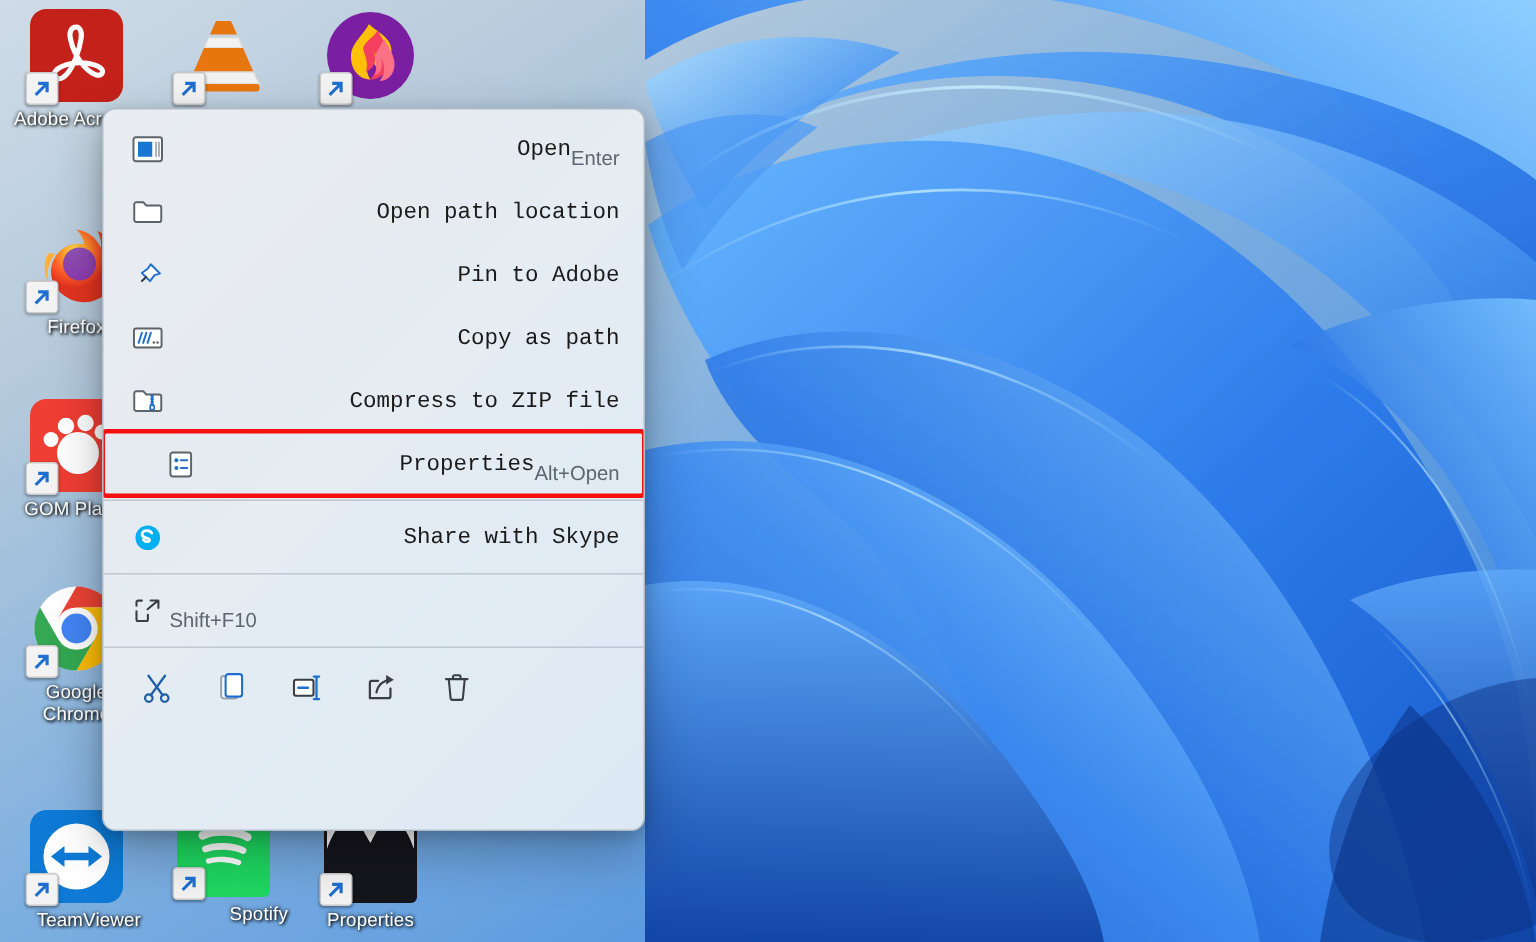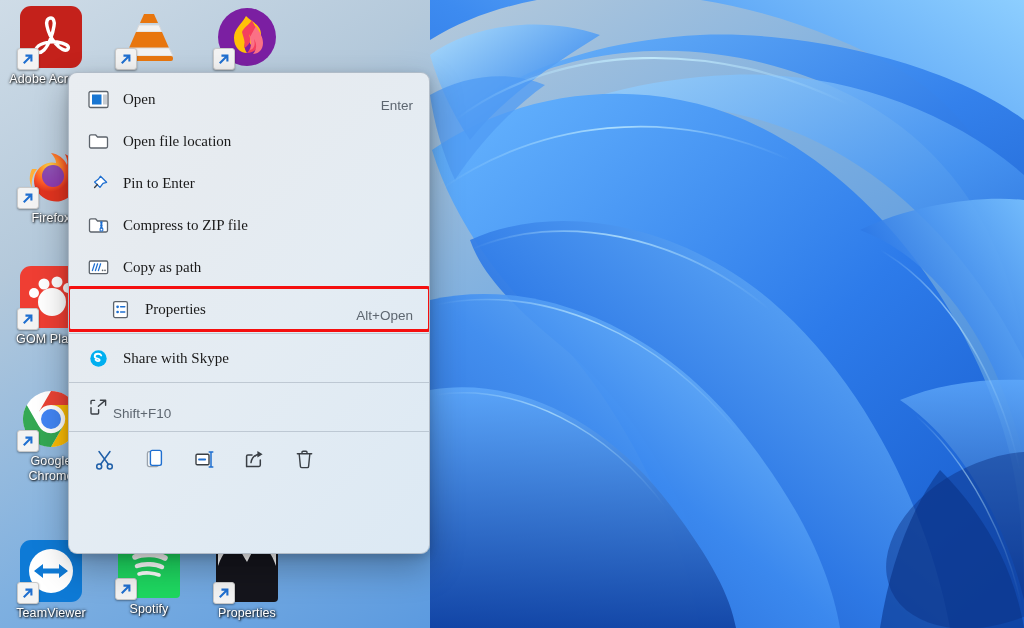--- a/index.html
+++ b/index.html
@@ -104,22 +104,23 @@
     height: 26px;
     display: flex;
     align-items: center;
     justify-content: center;
   }
   .mi-label {
     flex: 1;
     font-size: 15px;
     color: #1a1a1a;
     padding-left: 10px;
-    font-family: Liberation Serif, serif;
+    font-family: Liberation Mono, monospace;
     white-space: nowrap;
+    text-align: right;
   }
   .mi-accel {
     font-size: 13.5px;
     color: #5d6670;
     font-family: "Liberation Sans", sans-serif;
     white-space: nowrap;
     margin-top: 12px;
   }
 
   .menu-sep {
@@ -344,38 +345,38 @@
       </span>
       <span class="shortcut-arrow">
         <svg width="14" height="14" viewBox="0 0 14 14">
             <path d="M3.5 10.5 L10 4 M5.5 3.6 L10.4 3.6 L10.4 8.5" stroke="#1f6fd0" stroke-width="2.1" fill="none" stroke-linecap="square"></path>
           </svg>
       </span>
     </div>
     <div class="desk-label">Google Chrome</div>
   </div>
 
-  <div class="desk-icon" style="left:8px; top:540px;">
+  <div class="desk-icon" style="left:8px; top:540px;text-align:right;">
     <div class="glyph-wrap">
       <span class="glyph" style="background:#0e7ad6;">
         <svg width="62" height="62" viewBox="0 0 62 62">
           <circle cx="31" cy="31" r="22" fill="#fff"></circle>
           <path d="M14 31 L23 24 L23 28.5 L39 28.5 L39 24 L48 31 L39 38 L39 33.5 L23 33.5 L23 38 Z" fill="#0e7ad6"></path>
         </svg>
       </span>
       <span class="shortcut-arrow">
         <svg width="14" height="14" viewBox="0 0 14 14">
             <path d="M3.5 10.5 L10 4 M5.5 3.6 L10.4 3.6 L10.4 8.5" stroke="#1f6fd0" stroke-width="2.1" fill="none" stroke-linecap="square"></path>
           </svg>
       </span>
     </div>
     <div class="desk-label">TeamViewer</div>
   </div>
 
-  <div class="desk-icon" style="left:106px; top:536px;">
+  <div class="desk-icon" style="left:106px; top:536px;text-align:right;">
     <div class="glyph-wrap">
       <span class="glyph" style="background:#1ed760; border-radius:4px;">
         <svg width="62" height="62" viewBox="0 0 62 62">
           <circle cx="31" cy="29" r="23" fill="#1ed760"></circle>
           <path d="M17 21 C25 17 40 18 47 22" stroke="#fff" stroke-width="5.5" fill="none" stroke-linecap="round"></path>
           <path d="M19 30 C26 27 38 28 44 31" stroke="#fff" stroke-width="4.5" fill="none" stroke-linecap="round"></path>
           <path d="M21 38 C27 36 36 37 41 39" stroke="#fff" stroke-width="3.6" fill="none" stroke-linecap="round"></path>
         </svg>
       </span>
       <span class="shortcut-arrow">
@@ -418,58 +419,58 @@
       <span class="mi-accel">Enter</span>
     </div>
 
 
     <div class="menu-item" id="row-open-file-location">
       <span class="mi-icon">
         <svg width="21" height="19" viewBox="0 0 21 19">
           <path d="M1.5 4.2 a1.4 1.4 0 0 1 1.4-1.4 h4.6 l2 2.2 h8.6 a1.4 1.4 0 0 1 1.4 1.4 v8.2 a1.4 1.4 0 0 1 -1.4 1.4 H2.9 a1.4 1.4 0 0 1 -1.4 -1.4 Z" fill="#fff" stroke="#5c636b" stroke-width="1.3" stroke-linejoin="round"></path>
         </svg>
       </span>
-      <span class="mi-label">Open file location</span>
+      <span class="mi-label">Open path location</span>
       <span class="mi-accel"></span>
     </div>
 
     <div class="menu-item" id="row-pin-to-start">
       <span class="mi-icon">
         <svg width="21" height="19" viewBox="0 0 21 19">
           <path d="M12.5 2.2 L18.6 8.3 L15 9.4 L12 13.4 L6.6 8 L10.6 5 Z" fill="#fff" stroke="#1f6fd0" stroke-width="1.3" stroke-linejoin="round"></path>
           <path d="M6.6 13.4 L9.4 10.6" stroke="#3a3f45" stroke-width="1.4" stroke-linecap="round"></path>
         </svg>
       </span>
-      <span class="mi-label">Pin to Enter</span>
+      <span class="mi-label">Pin to Adobe</span>
+      <span class="mi-accel"></span>
+    </div>
+
+    <div class="menu-item" id="row-copy-as-path">
+      <span class="mi-icon">
+        <svg width="21" height="19" viewBox="0 0 21 19">
+          <rect x="1.3" y="3" width="18.4" height="12.6" rx="1.4" fill="#fff" stroke="#5c636b" stroke-width="1.3"></rect>
+          <path d="M4.4 12.6 L6.6 5.8 M7.4 12.6 L9.6 5.8 M10.4 12.6 L12.6 5.8" stroke="#1f6fd0" stroke-width="1.3" stroke-linecap="round"></path>
+          <circle cx="14.6" cy="12.3" r=".85" fill="#5c636b"></circle>
+          <circle cx="17" cy="12.3" r=".85" fill="#5c636b"></circle>
+        </svg>
+      </span>
+      <span class="mi-label">Copy as path</span>
       <span class="mi-accel"></span>
     </div>
 
     <div class="menu-item" id="row-compress-zip">
       <span class="mi-icon">
         <svg width="21" height="19" viewBox="0 0 21 19">
           <path d="M1.5 4.2 a1.4 1.4 0 0 1 1.4-1.4 h4.6 l2 2.2 h8.6 a1.4 1.4 0 0 1 1.4 1.4 v8.2 a1.4 1.4 0 0 1 -1.4 1.4 H2.9 a1.4 1.4 0 0 1 -1.4 -1.4 Z" fill="#fff" stroke="#5c636b" stroke-width="1.3" stroke-linejoin="round"></path>
           <path d="M13.4 5.2 v9.4" stroke="#1f6fd0" stroke-width="1.5"></path>
           <path d="M12.3 6.3 h2.2 M12.3 8 h2.2 M12.3 9.7 h2.2 M12.3 11.4 h2.2" stroke="#1f6fd0" stroke-width="1.2"></path>
           <rect x="12.1" y="12.2" width="2.7" height="2.8" rx=".5" fill="#fff" stroke="#1f6fd0" stroke-width="1.1"></rect>
         </svg>
       </span>
       <span class="mi-label">Compress to ZIP file</span>
-      <span class="mi-accel"></span>
-    </div>
-
-    <div class="menu-item" id="row-copy-as-path">
-      <span class="mi-icon">
-        <svg width="21" height="19" viewBox="0 0 21 19">
-          <rect x="1.3" y="3" width="18.4" height="12.6" rx="1.4" fill="#fff" stroke="#5c636b" stroke-width="1.3"></rect>
-          <path d="M4.4 12.6 L6.6 5.8 M7.4 12.6 L9.6 5.8 M10.4 12.6 L12.6 5.8" stroke="#1f6fd0" stroke-width="1.3" stroke-linecap="round"></path>
-          <circle cx="14.6" cy="12.3" r=".85" fill="#5c636b"></circle>
-          <circle cx="17" cy="12.3" r=".85" fill="#5c636b"></circle>
-        </svg>
-      </span>
-      <span class="mi-label">Copy as path</span>
       <span class="mi-accel"></span>
     </div>
 
     <div class="menu-item" id="row-properties">
       <span class="mi-icon">
         <svg width="21" height="19" viewBox="0 0 21 19">
           <rect x="3.6" y="1.6" width="13.8" height="16" rx="1.6" fill="#fff" stroke="#5c636b" stroke-width="1.3"></rect>
           <circle cx="7.6" cy="6.8" r="1.35" fill="#1f6fd0"></circle>
           <circle cx="7.6" cy="12" r="1.35" fill="#1f6fd0"></circle>
           <path d="M10.6 6.8 h4.2 M10.6 12 h4.2" stroke="#1f6fd0" stroke-width="1.4" stroke-linecap="round"></path>

